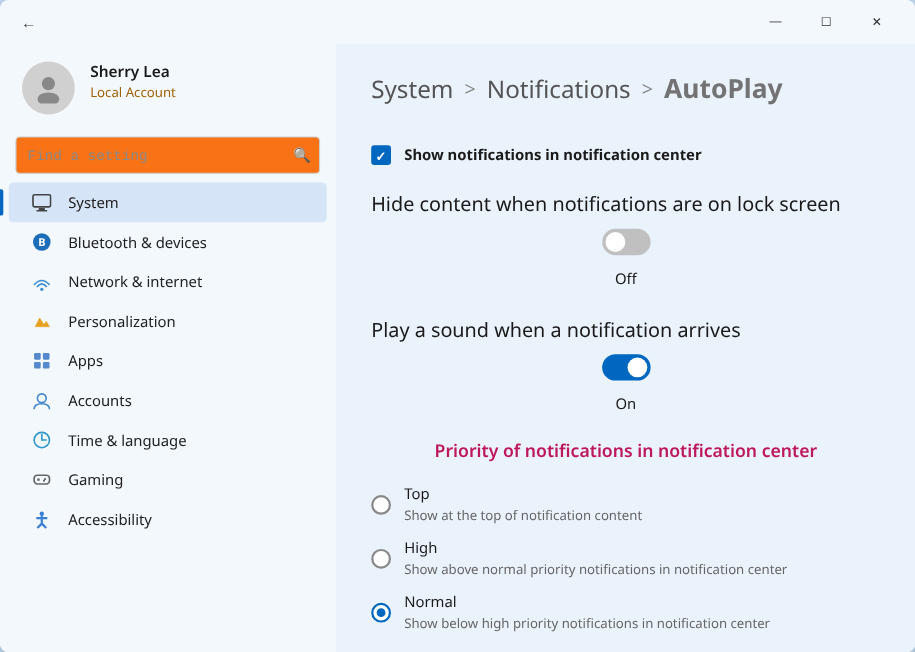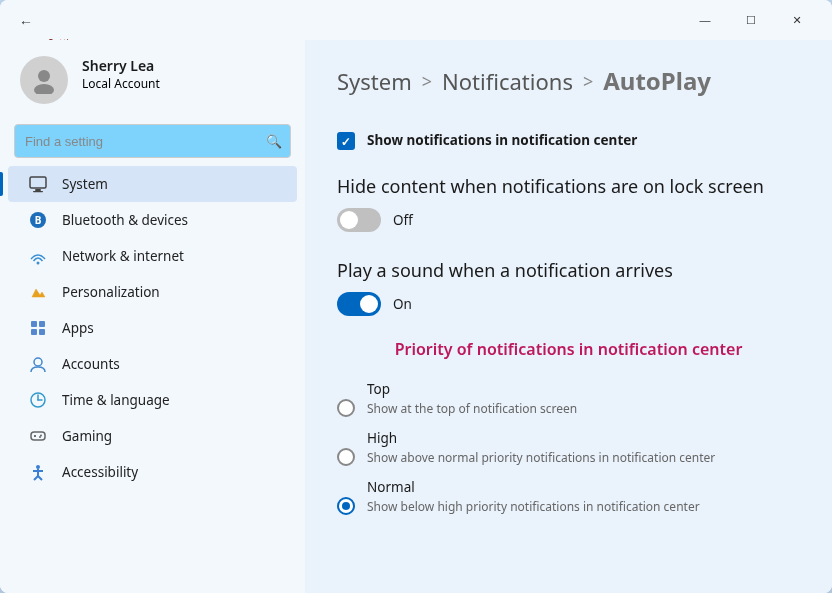--- a/index.html
+++ b/index.html
@@ -99,36 +99,37 @@
       flex-shrink: 0;
     }
     .user-info {}
     .user-name {
       font-size: 14px;
       font-weight: 600;
       color: #1a1a1a;
     }
     .user-type {
       font-size: 12px;
-      color: #000000;
+      color: #a16207;
     }
     .search-box {
       margin: 4px 14px 8px 14px;
       position: relative;
     }
     .search-input {
       width: 100%;
       height: 34px;
       border: 1px solid #ccc;
       border-radius: 4px;
       padding: 0 32px 0 10px;
       font-size: 13px;
-      background: #7dd3fc;
+      background: #f97316;
       outline: none;
       color: #333;
+      font-family: Liberation Mono, monospace;
     }
     .search-input::placeholder { color: #888; }
     .search-icon-btn {
       position: absolute;
       right: 8px;
       top: 50%;
       transform: translateY(-50%);
       background: none;
       border: none;
       cursor: pointer;
@@ -227,20 +228,21 @@
     .section-label {
       font-size: 18px;
       color: #1a1a1a;
       padding: 14px 0 6px 0;
     }
     .toggle-row {
       display: flex;
       align-items: center;
       gap: 12px;
       padding: 4px 0 12px 0;
+      flex-direction: column;
     }
     .toggle {
       width: 44px;
       height: 24px;
       border-radius: 12px;
       position: relative;
       cursor: pointer;
       flex-shrink: 0;
     }
     .toggle.off {
@@ -266,21 +268,21 @@
     }
     .priority-section-label {
       font-size: 16px;
       color: #be185d;
       font-weight: 600;
       padding: 10px 0 14px 0;
       text-align: center;
     }
     .radio-option {
       display: flex;
-      align-items: flex-end;
+      align-items: center;
       gap: 12px;
       padding: 6px 0;
     }
     .radio-btn {
       width: 18px;
       height: 18px;
       border-radius: 50%;
       border: 2px solid #888;
       flex-shrink: 0;
       margin-top: 1px;
@@ -476,21 +478,21 @@
         <span class="toggle-label">On</span>
       </div>
 
       <div class="priority-section-label">Priority of notifications in notification center</div>
 
       <div id="priority-options">
           <div class="radio-option">
     <div class="radio-btn "></div>
     <div class="radio-text">
       <div class="radio-label">Top</div>
-      <div class="radio-desc">Show at the top of notification screen</div>
+      <div class="radio-desc">Show at the top of notification content</div>
     </div>
   </div>
           <div class="radio-option">
     <div class="radio-btn "></div>
     <div class="radio-text">
       <div class="radio-label">High</div>
       <div class="radio-desc">Show above normal priority notifications in notification center</div>
     </div>
   </div>
           <div class="radio-option">

